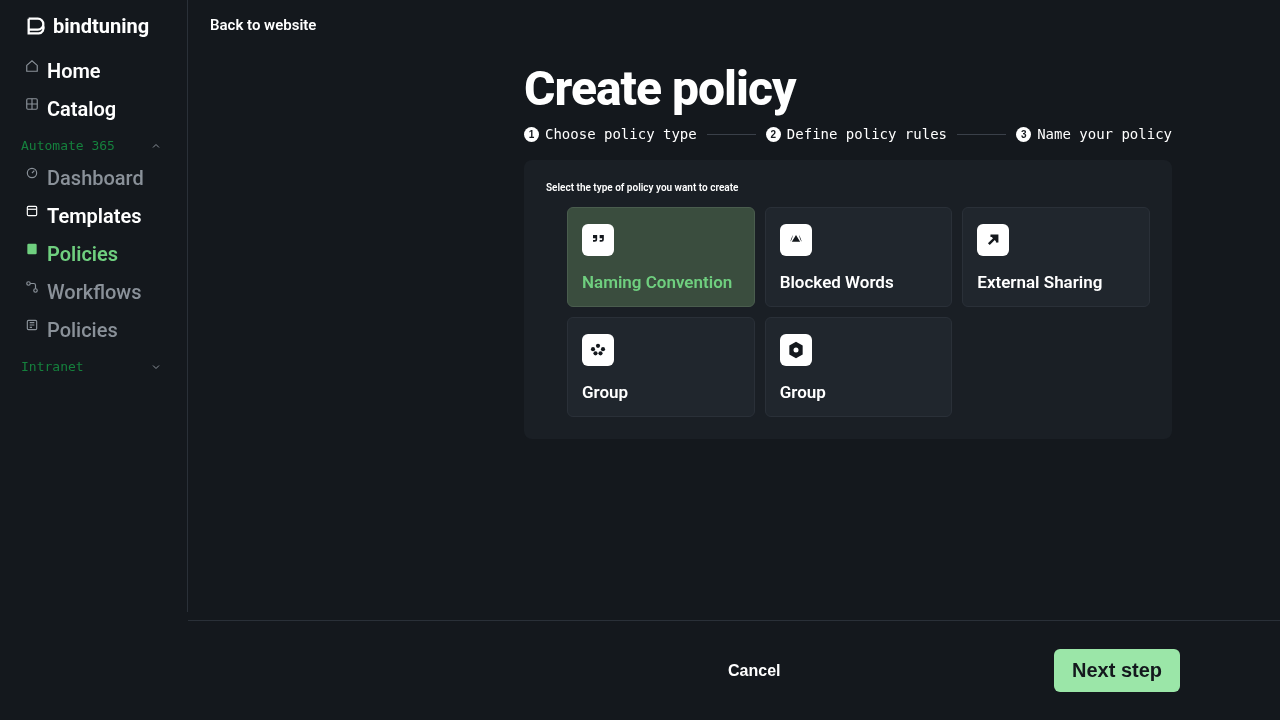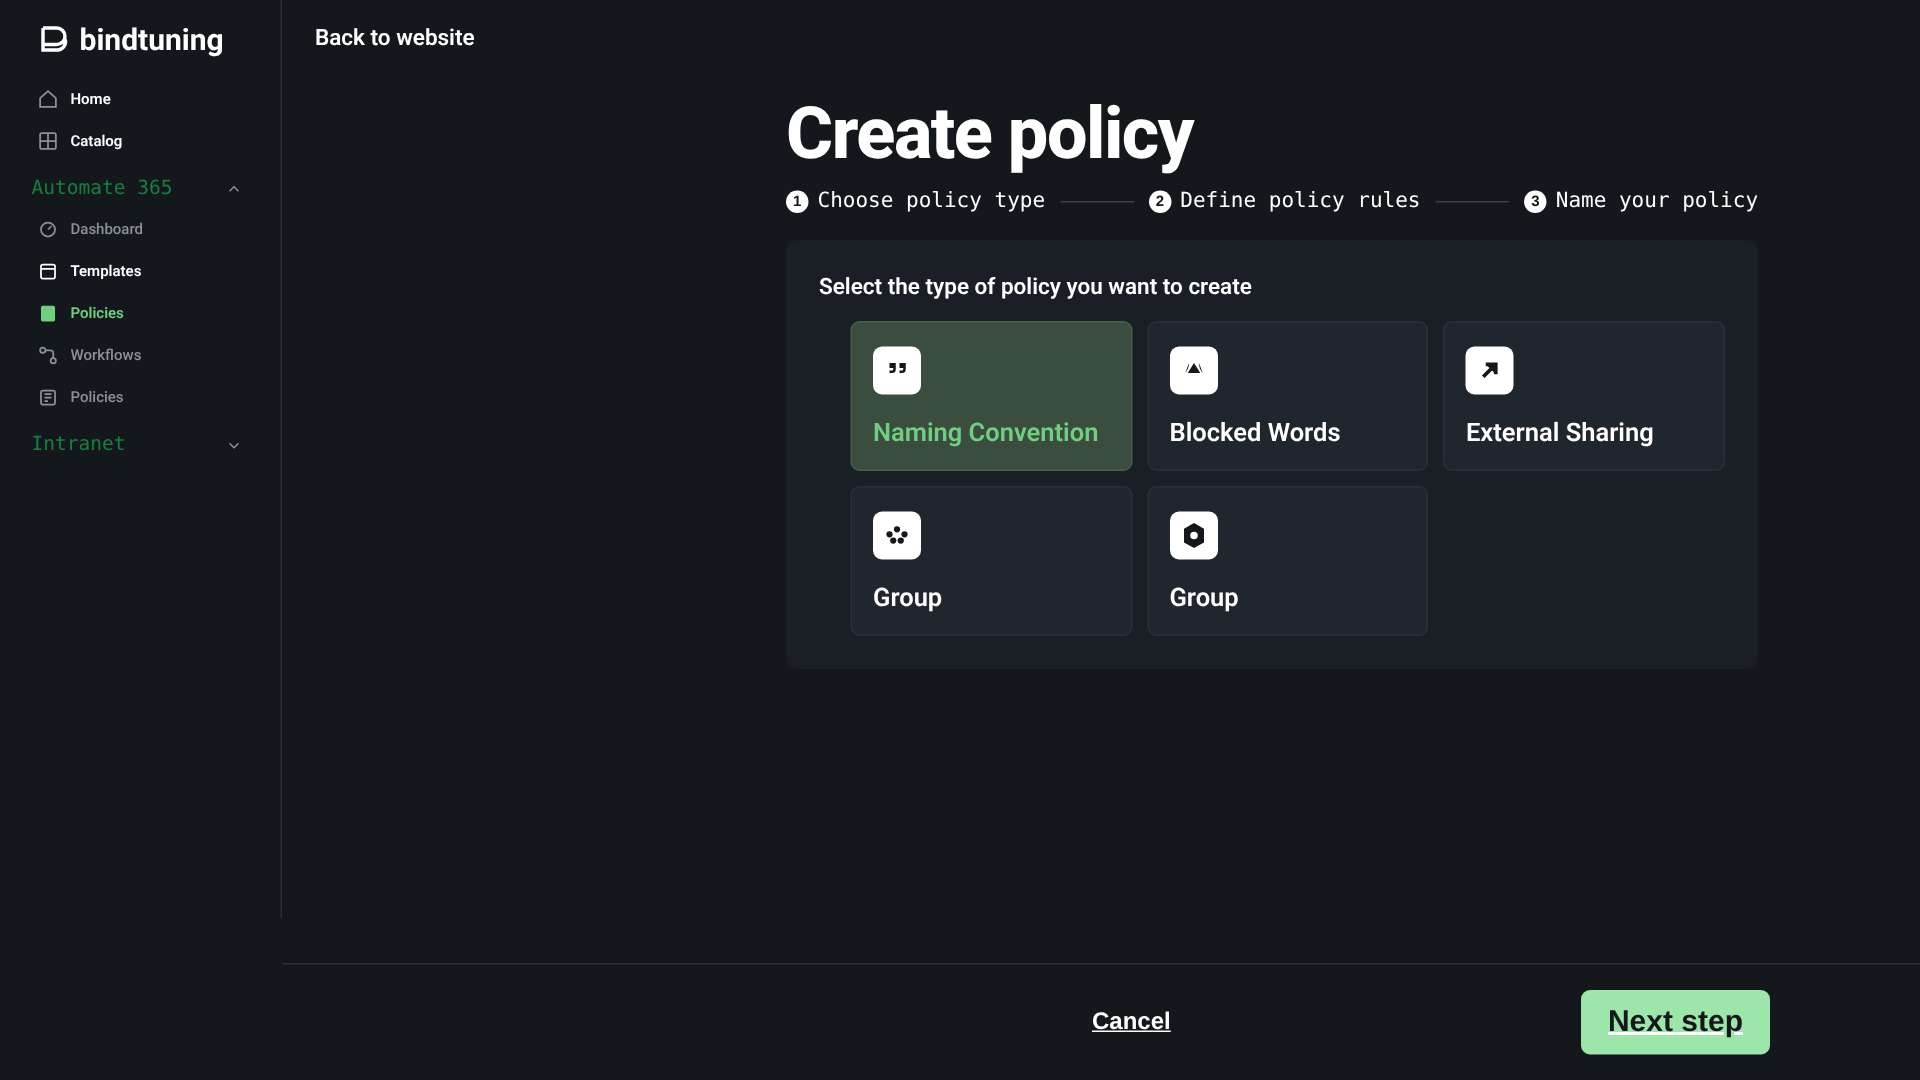--- a/index.html
+++ b/index.html
@@ -24,24 +24,24 @@
     display: flex;
     align-items: center;
     gap: 6px;
     padding: 0 10px 14px 10px;
     font-size: 20px;
     font-weight: 700;
   }
   .logo svg { width: 22px; height: 22px; }
   .nav-item {
     display: flex;
-    align-items: center;
+    align-items: flex-start;
     gap: 8px;
     padding: 7px 10px;
-    font-size: 10px;
+    font-size: 20px;
     font-weight: 600;
     color: #ffffff;
     cursor: pointer;
   }
   .nav-item.sub { color: #8a9199; font-weight: 500; padding-left: 10px; }
   .nav-item.sub.bright { color: #ffffff; font-weight: 600; }
   .nav-item.sub.active { color: #6fcf7f; font-weight: 600; }
   .nav-item svg { width: 14px; height: 14px; flex-shrink: 0; }
   .nav-section {
     display: flex;
@@ -100,21 +100,21 @@
     font-family: -apple-system, sans-serif;
     font-size: 10px; font-weight:700;
   }
   .step-line { flex: 1; height: 1px; background: #3a4049; min-width: 28px; }
   .panel {
     background: #1a1f25;
     border-radius: 8px;
     padding: 22px;
   }
   .panel-title {
-    font-size: 15px;
+    font-size: 10px;
     font-weight: 600;
     margin-bottom: 14px;
   }
   .card-grid {
     display: grid;
     grid-template-columns: repeat(3, 1fr);
     gap: 10px;
     padding-left: 21px;
   }
   .card {
@@ -139,27 +139,26 @@
   }
   .card-icon svg { width: 20px; height: 20px; fill: #14181d; }
   .card-label {
     font-size: 17px;
     font-weight: 600;
     color: #ffffff;
   }
   .card.selected .card-label { color: #6fcf7f; }
   
   .footer {
-    height: 78px;
+    height: 100px;
     border-top: 1px solid #2a3038;
     display: flex;
     align-items: center;
     justify-content: space-between;
     padding: 0 100px 0 540px;
-    text-decoration: underline;
   }
   .btn-cancel {
     background: transparent; border: none; color: #ffffff;
     font-size: 16px; font-weight: 600; cursor: pointer;
   }
   .btn-next {
     background: #9be6a8;
     color: #14181d;
     border: none;
     border-radius: 6px;

